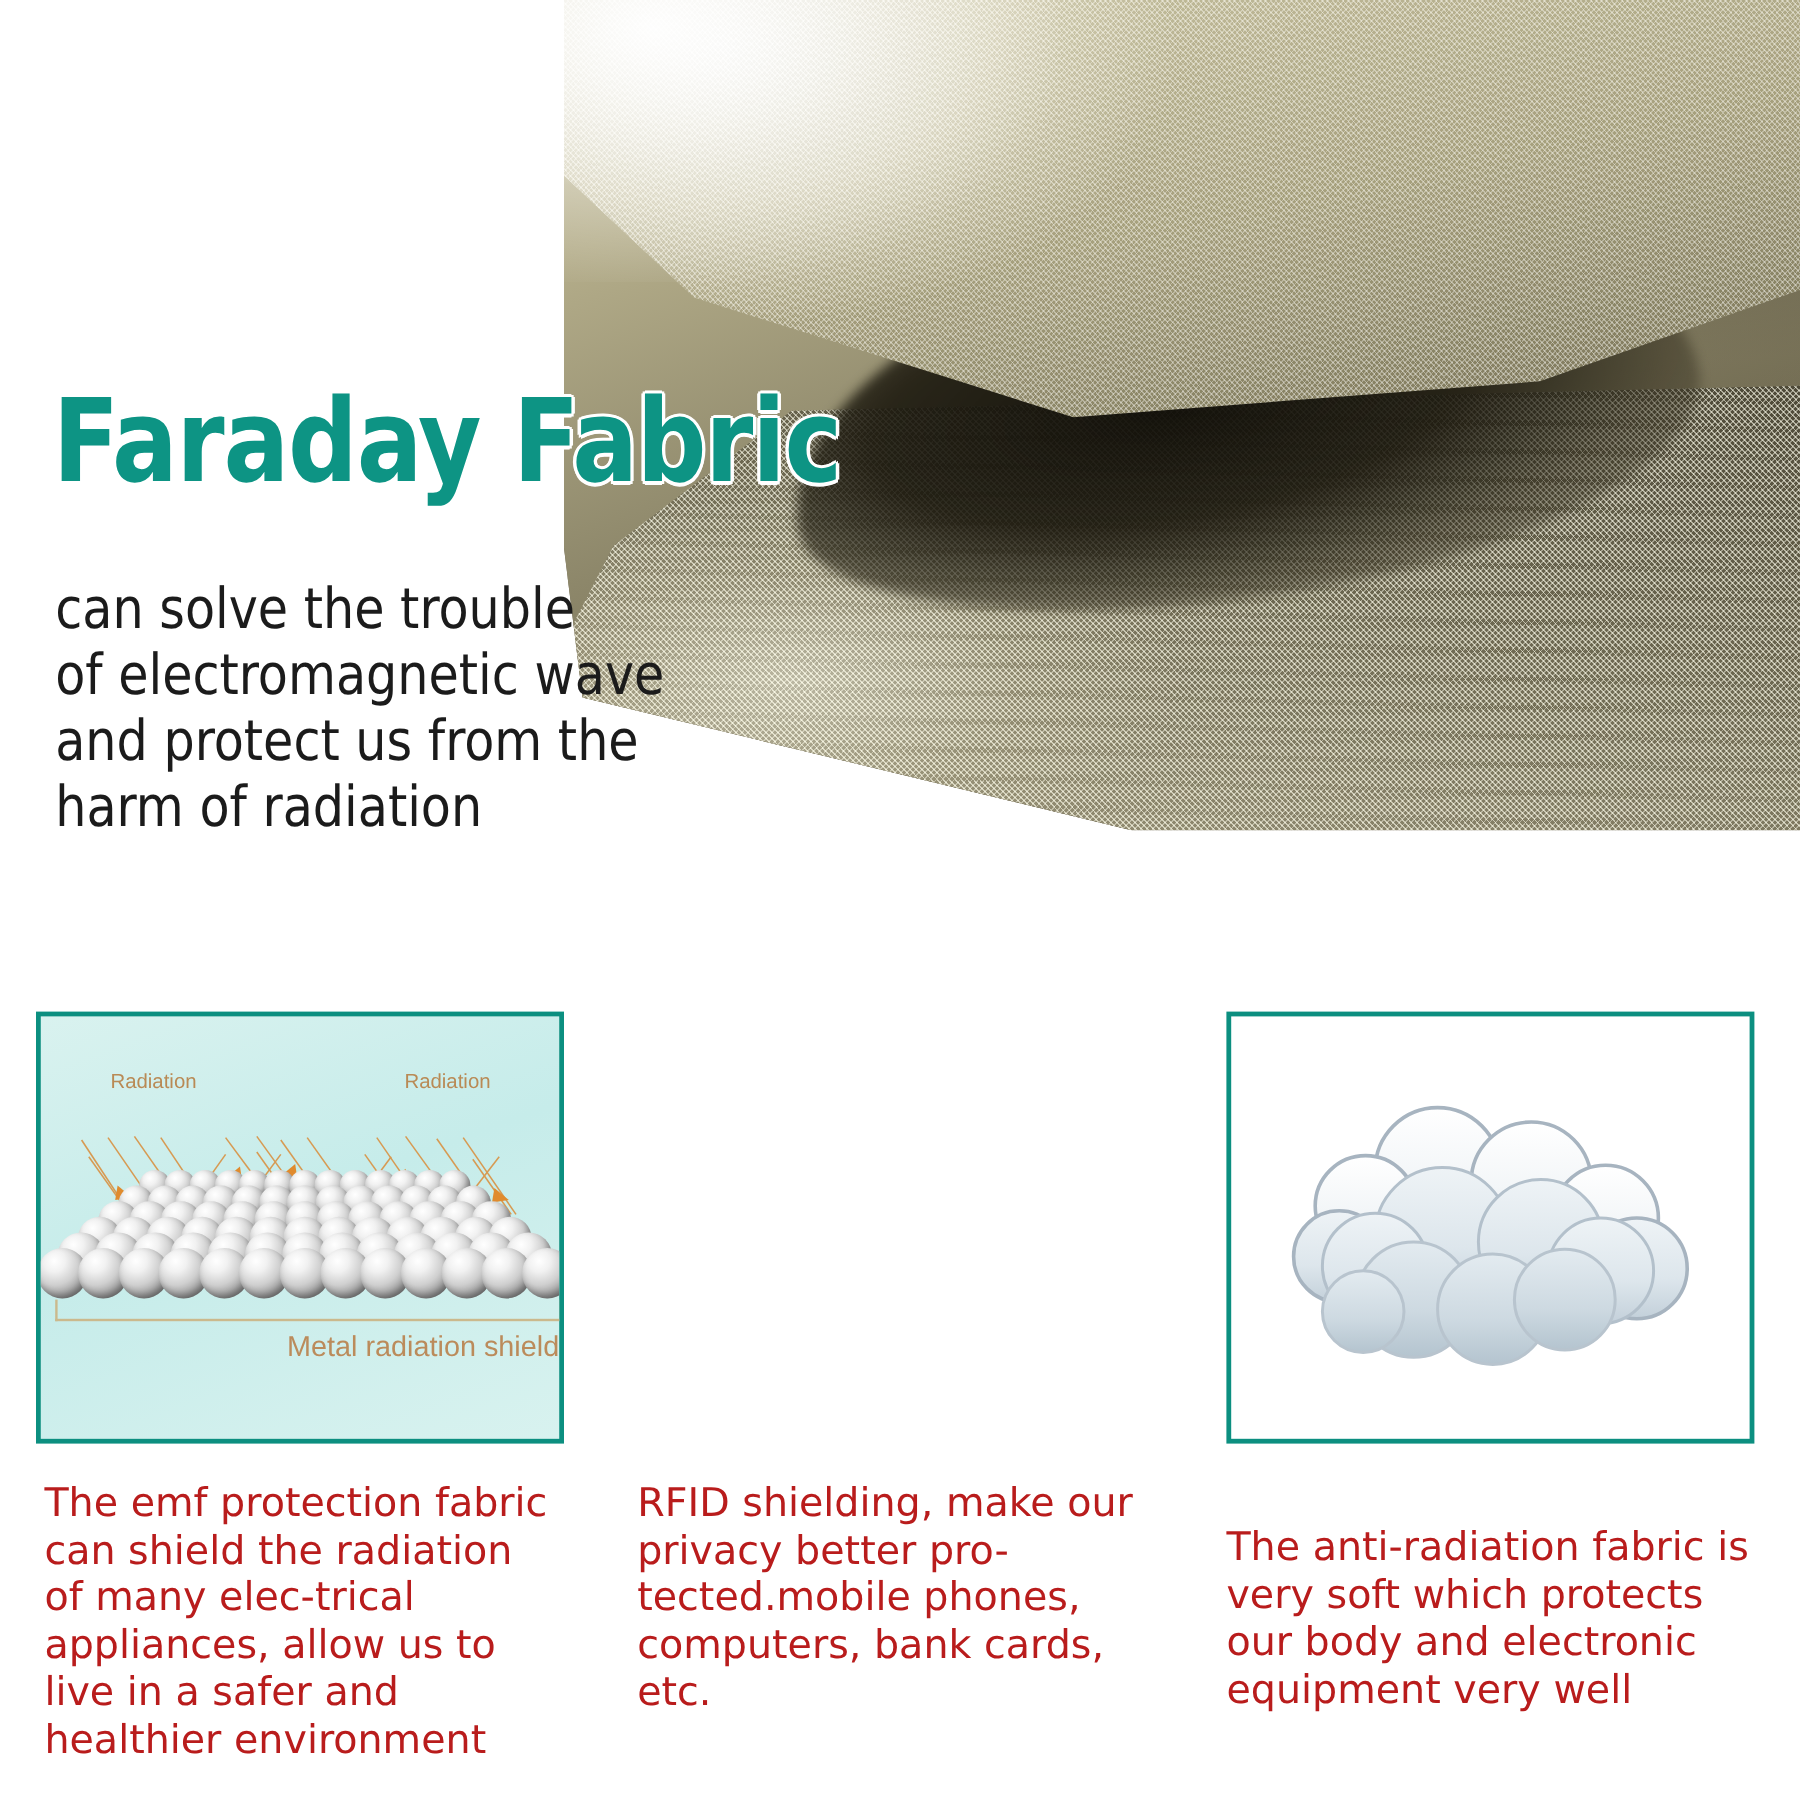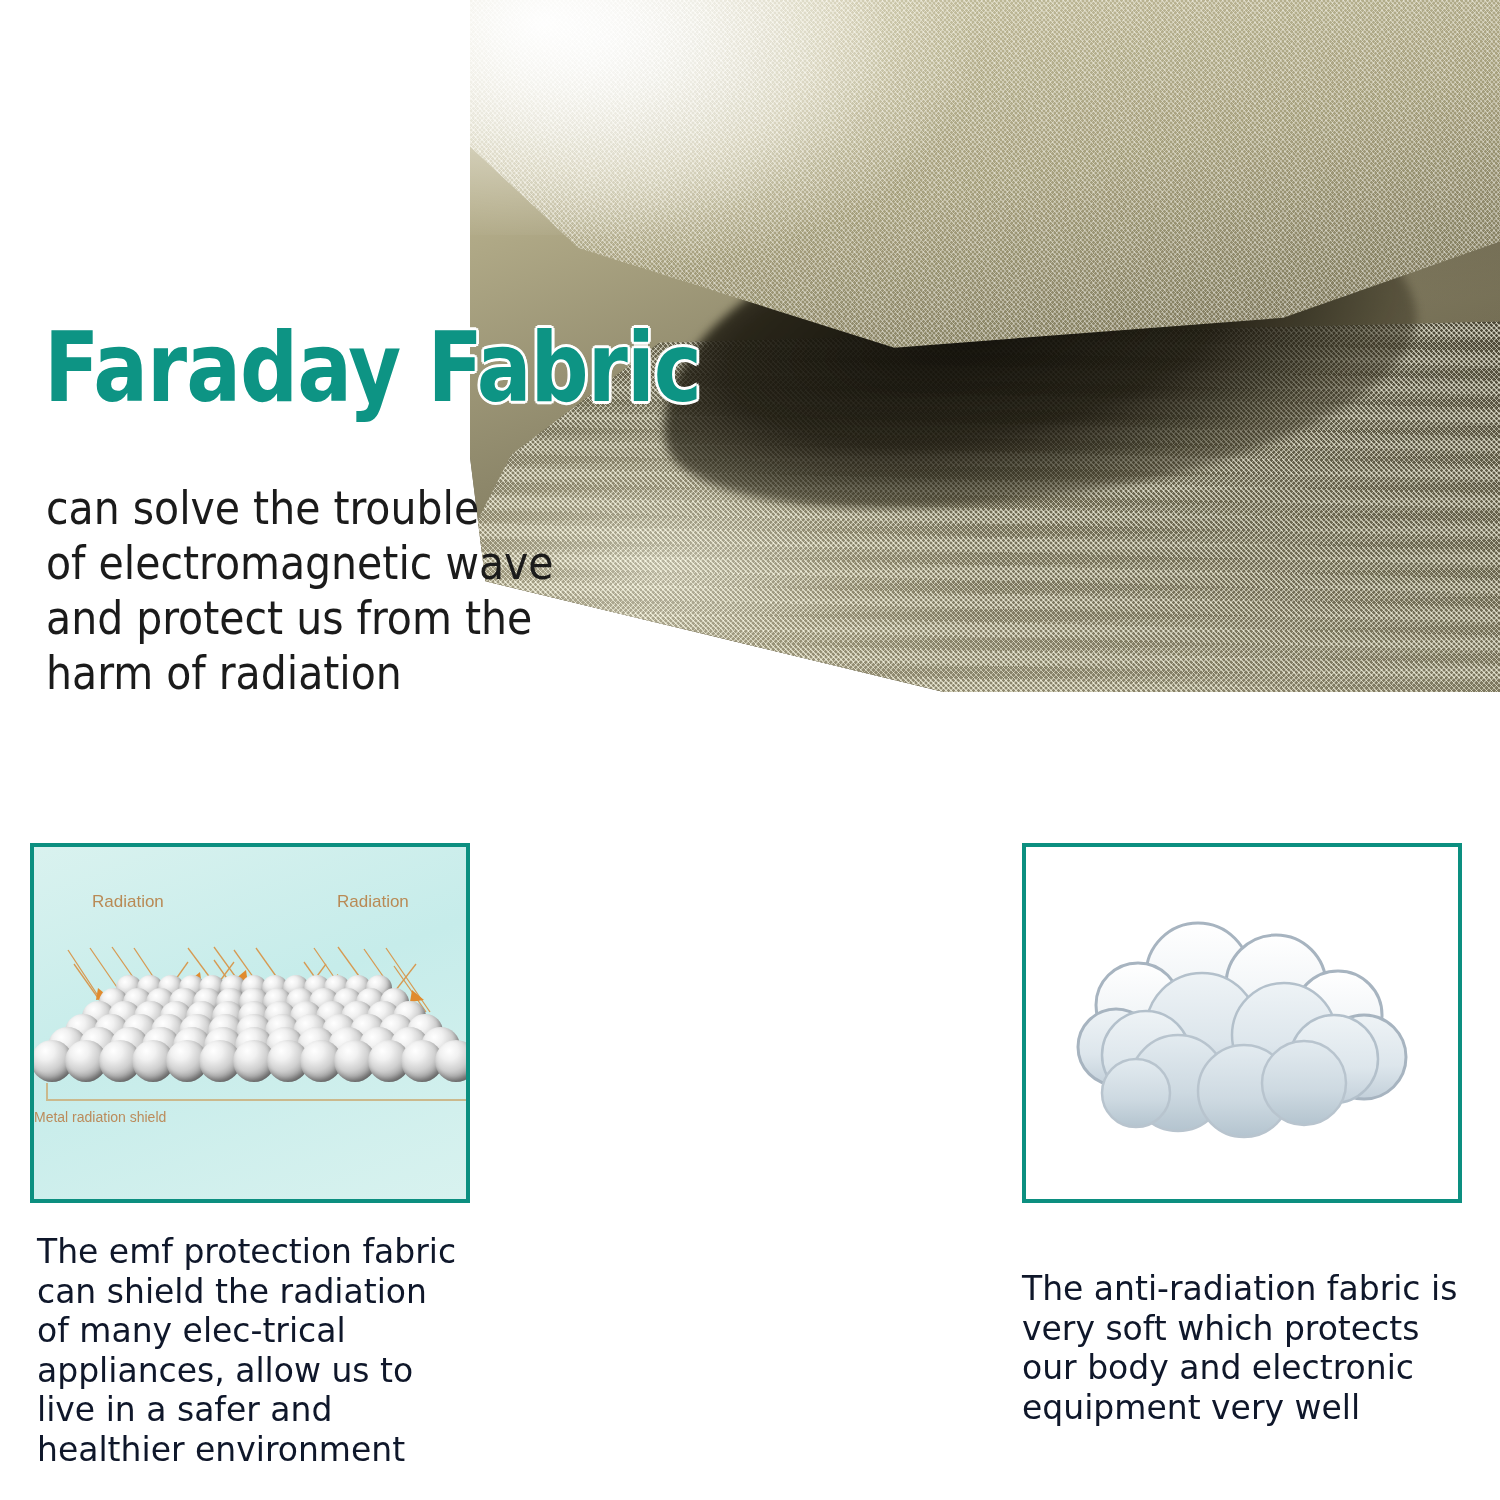--- a/index.html
+++ b/index.html
@@ -143,21 +143,21 @@
     position:absolute;
     font-size:17px;
     color:#b98a55;
     font-family:"Liberation Sans", sans-serif;
     white-space:nowrap;
   }
   .rad-l{left:58px;top:45px;}
   .rad-r{left:303px;top:45px;}
   .shield-label{
     position:absolute;left:0;top:262px;width:100%;
-    text-align:left;font-size:14px;color:#bb8b5b;
+    text-align:right;font-size:24px;color:#bb8b5b;
     font-family:"Liberation Sans", sans-serif;
   }
   .balls{position:absolute;left:8px;top:128px;width:424px;height:120px;}
   .ball-row{position:absolute;display:flex;}
   .ball{
     border-radius:50%;
     background:
       radial-gradient(circle at 34% 26%, #ffffff 0%, #f1f1f1 22%, #cfcfcf 48%, #9a9a9a 72%, #6f6f6f 92%, #585858 100%);
     box-shadow:inset -2px -3px 5px rgba(0,0,0,0.28);
   }
@@ -171,21 +171,21 @@
 
   
   .cloud-wrap{position:absolute;left:0;top:0;width:100%;height:100%;}
 
   
   .caption{
     position:absolute;
     top:1232px;
     font-size:33px;
     line-height:1.2;
-    color:#0f172a;
+    color:#b91c1c;
     font-family:"DejaVu Sans","Liberation Sans", sans-serif;
     white-space:pre-line;
   }
   .cap-1{left:37px;width:430px;}
   .cap-2{left:531px;width:430px;}
   .cap-3{left:1022px;width:450px;margin-top:37px;}
 </style>
 </head>
 <body>
 
@@ -389,15 +389,16 @@
             <circle cx="218" cy="244" r="46" fill="url(#cgC)"></circle>
             <circle cx="278" cy="236" r="42" fill="url(#cgC)"></circle>
             <circle cx="110" cy="246" r="34" fill="url(#cgC)"></circle>
           </g>
         </svg>
       </div>
     </div>
   </div>
 
   <div class="caption cap-1">The emf protection fabric can shield the radiation of many elec-trical appliances, allow us to live in a safer and healthier environment</div>
+  <div class="caption cap-2">RFID shielding,  make our privacy  better pro-tected.mobile phones, computers, bank cards, etc.</div>
   <div class="caption cap-3">The anti-radiation fabric is very soft which protects our body and electronic equipment very well</div>
 
 </div>
 
 </body></html>

